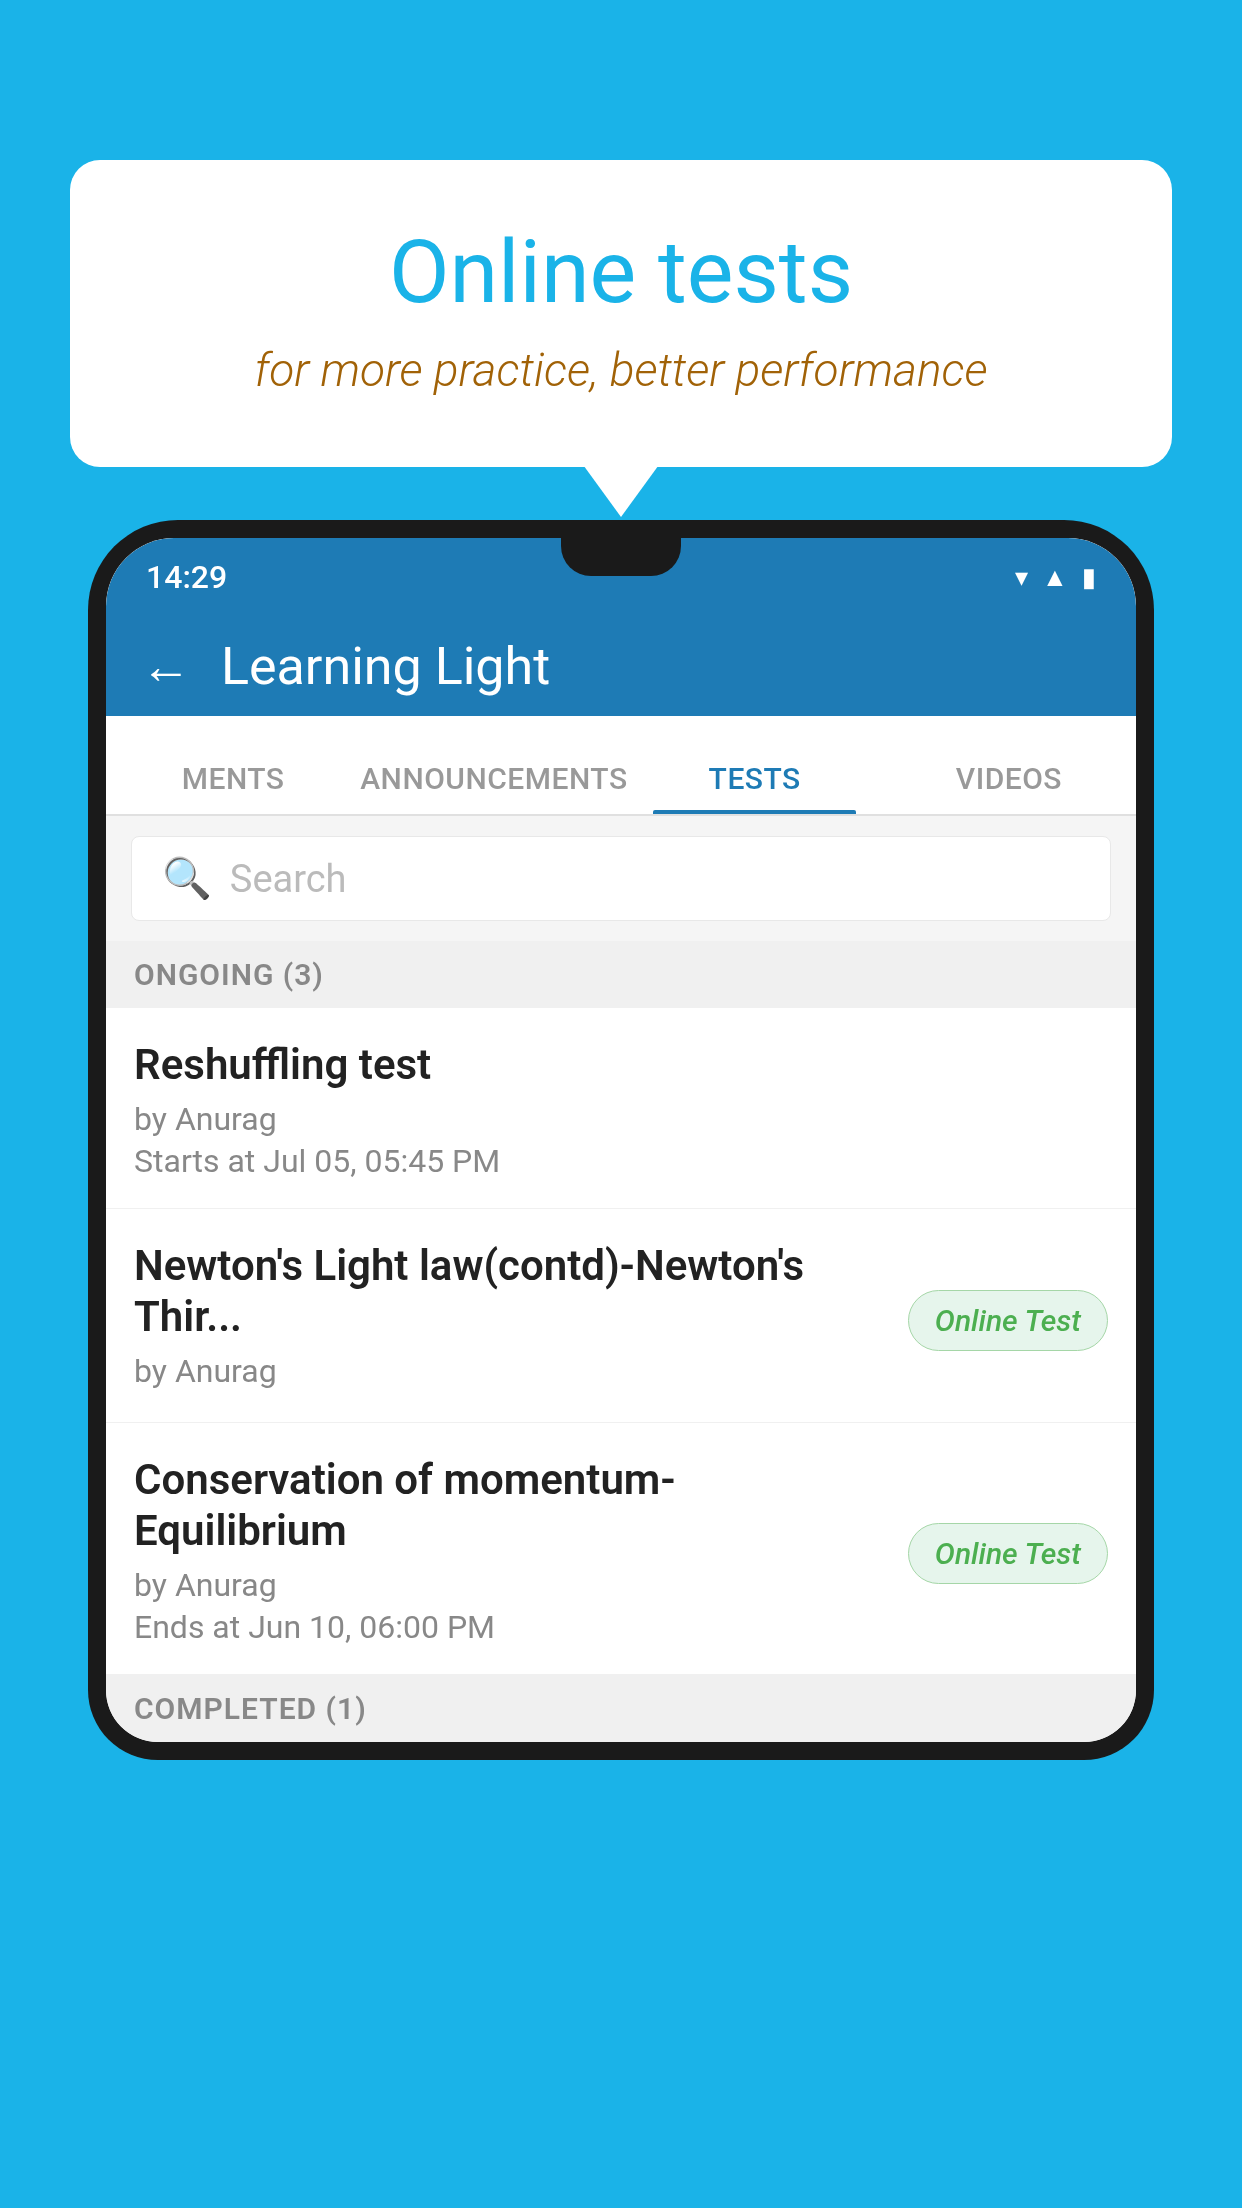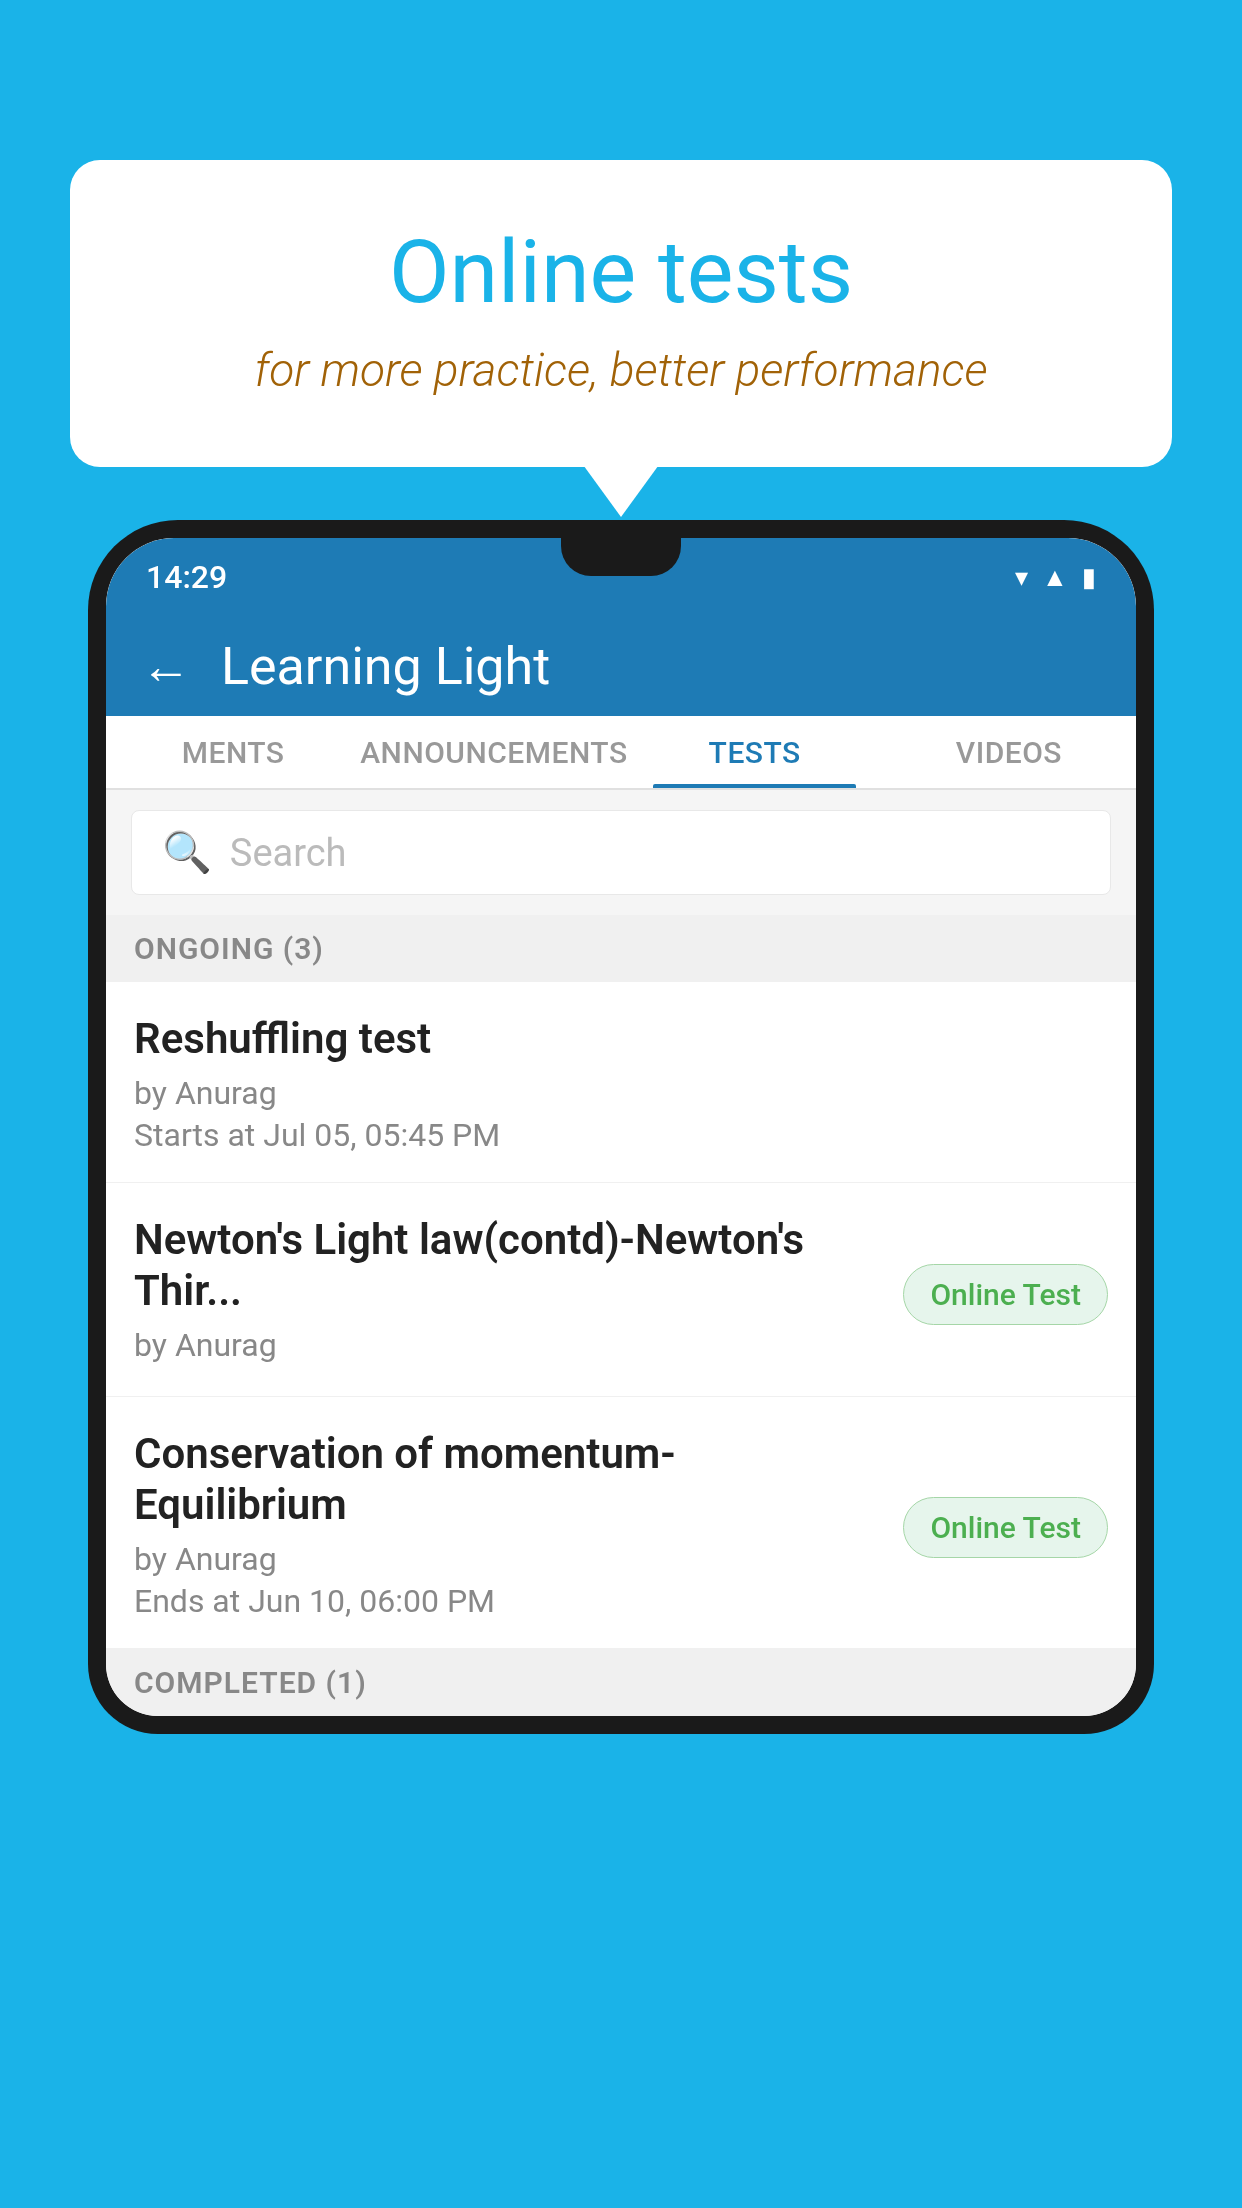--- a/index.html
+++ b/index.html
@@ -134,21 +134,21 @@
       color: white;
       font-size: 52px;
       font-weight: 400;
     }
 
     
     .tab-bar {
       background: white;
       display: flex;
       border-bottom: 2px solid #e0e0e0;
-      height: 74px;
+      height: 100px;
       align-items: flex-end;
     }
 
     .tab-item {
       flex: 1;
       text-align: center;
       padding-bottom: 18px;
       font-size: 30px;
       font-weight: 500;
       color: #999;
@@ -260,20 +260,21 @@
 
     .badge-class {
       background: #e8e8e8;
       color: #666;
     }
 
     .badge-online {
       background: #e6f5ec;
       color: #4caf50;
       border: 1.5px solid #a5d6a7;
+      font-style: italic;
     }
 
     
     .phone-screen {
       background: #f5f5f5;
       border-radius: 68px 68px 52px 52px;
       overflow: hidden;
     }
 
     

